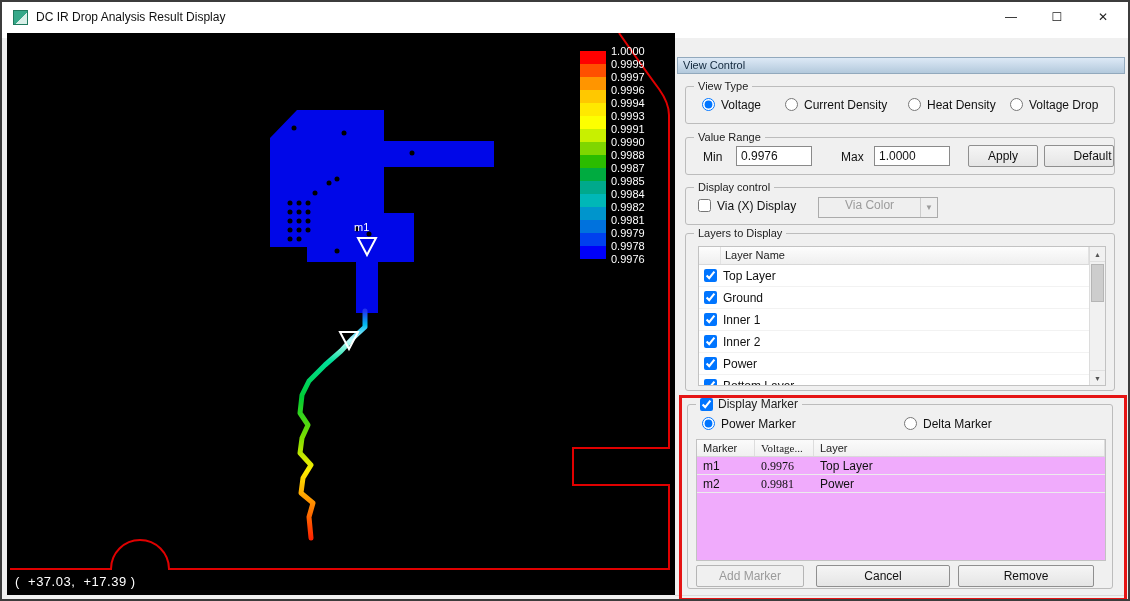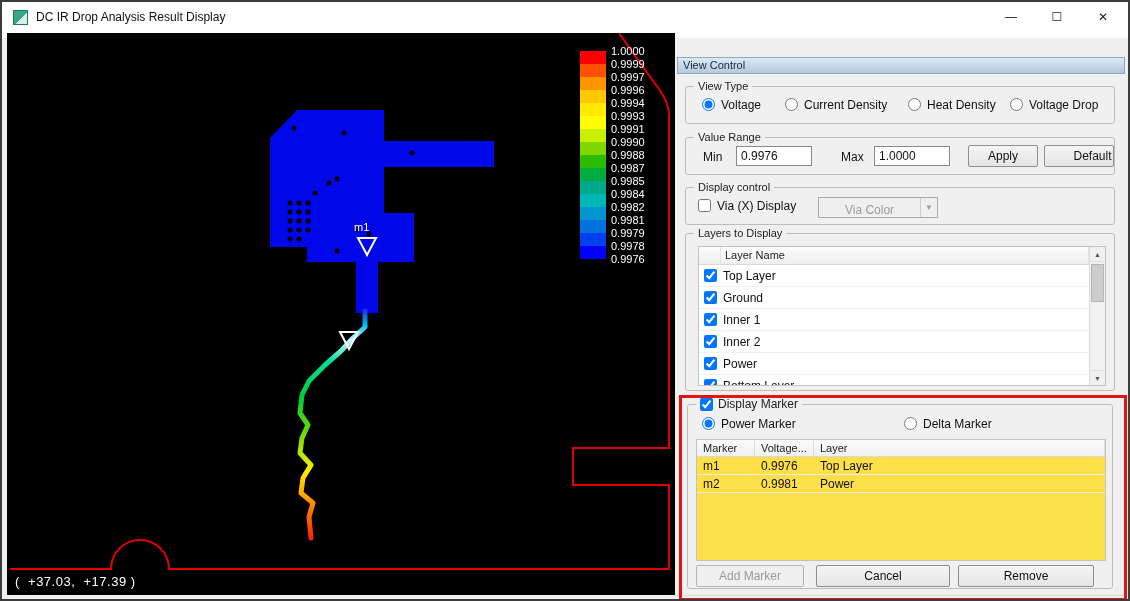--- a/index.html
+++ b/index.html
@@ -39,21 +39,21 @@
   .check-item, .radio-item { position:absolute; display:flex; align-items:flex-start; gap:6px; font-size:12px; color:#111; }
   input[type=radio], input[type=checkbox] { width:13px; height:13px; margin:0; flex:0 0 auto; }
   .flabel { position:absolute; font-size:12px; color:#111; }
   .txt { position:absolute; height:20px; border:1px solid #8a8a8a; background:#fff;
          font-size:12px; padding:1px 4px; font-family:inherit; color:#111; }
   .btn { position:absolute; height:22px; background:linear-gradient(#f5f5f5,#e5e5e5);
          border:1px solid #8f8f8f; border-radius:2px; font-size:12px; font-family:inherit;
          color:#111; text-align:center; cursor:default; }
   .btn:disabled { color:#9a9a9a; background:#f0f0f0; border-color:#b5b5b5; }
   .combo { position:absolute; left:132px; top:9px; width:120px; height:21px; border:1px solid #ababab;
-           background:#efefef; color:#9b9b9b; font-size:12px; display:flex; align-items:flex-end; }
+           background:#efefef; color:#9b9b9b; font-size:12px; display:flex; align-items:flex-start; }
   .combo-text { flex:1; text-align:center; }
   .combo-arrow { width:17px; align-self:stretch; border-left:1px solid #cccccc; display:flex;
                  align-items:center; justify-content:center; font-size:8px; color:#9b9b9b; }
 
   
   .layers-list { position:absolute; left:12px; top:12px; width:408px; height:140px;
                  background:#fff; border:1px solid #c2c2c2; overflow:hidden; }
   .list-body { position:absolute; left:0; top:0; right:16px; bottom:0; overflow:hidden; }
   .list-header { height:18px; display:flex; background:linear-gradient(#fdfdfd,#efefef);
                  border-bottom:1px solid #d9d9d9; font-size:11px; color:#222; }
@@ -63,27 +63,27 @@
           font-size:12px; border-bottom:1px solid #f2f2f2; color:#111; }
   .list-scroll { position:absolute; right:0; top:0; width:16px; bottom:0; background:#f1f1f1; border-left:1px solid #dcdcdc; }
   .sa { position:absolute; left:0; width:15px; height:15px; text-align:center; line-height:15px;
         font-size:7px; color:#555; background:#f1f1f1; }
   .sa-up { top:0; border-bottom:1px solid #e0e0e0; }
   .sa-down { bottom:0; border-top:1px solid #e0e0e0; }
   .sthumb { position:absolute; left:1px; right:1px; top:17px; height:38px; background:#cdcdcd; border:1px solid #b5b5b5; }
 
   
   .marker-table { position:absolute; left:8px; top:34px; width:410px; height:122px;
-                  background:#fde047; border:1px solid #c2c2c2; overflow:hidden; }
+                  background:#f0abfc; border:1px solid #c2c2c2; overflow:hidden; }
   .mt-header { display:flex; height:17px; background:linear-gradient(#fbfbfb,#f0f0f0);
                border-bottom:1px solid #d9d9d9; font-size:11px; color:#222; }
   .mt-hc { padding-left:6px; line-height:16px; border-right:1px solid #dddddd; }
   .mt-row { display:flex; height:18px; font-size:12px; border-bottom:1px solid #ececec; color:#111; }
   .mt-c { padding-left:6px; line-height:18px; overflow:hidden; white-space:nowrap; }
-  .c0 { width:58px; } .c1 { width:59px; } .c2 { flex:1; }
+  .c0 { width:58px; } .c1 { width:59px;font-family:Liberation Serif, serif; } .c2 { flex:1; }
 
   .annotation { position:absolute; left:4px; top:342px; width:448px; height:206px;
                 border:3px solid #e51414; z-index:20; pointer-events:none; }
   .panel-sep { position:absolute; left:0; top:542px; width:452px; border-top:1px solid #dadada; }
 </style>
 </head>
 <body>
 
 <div class="window">
 

